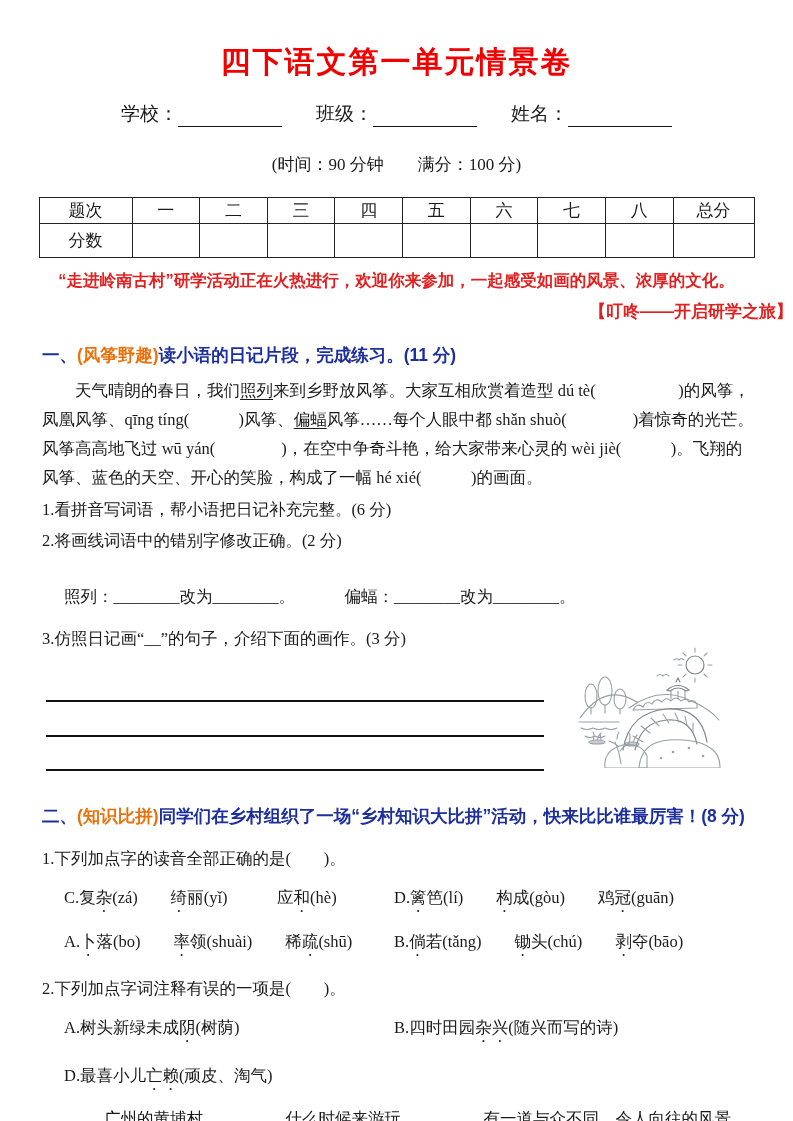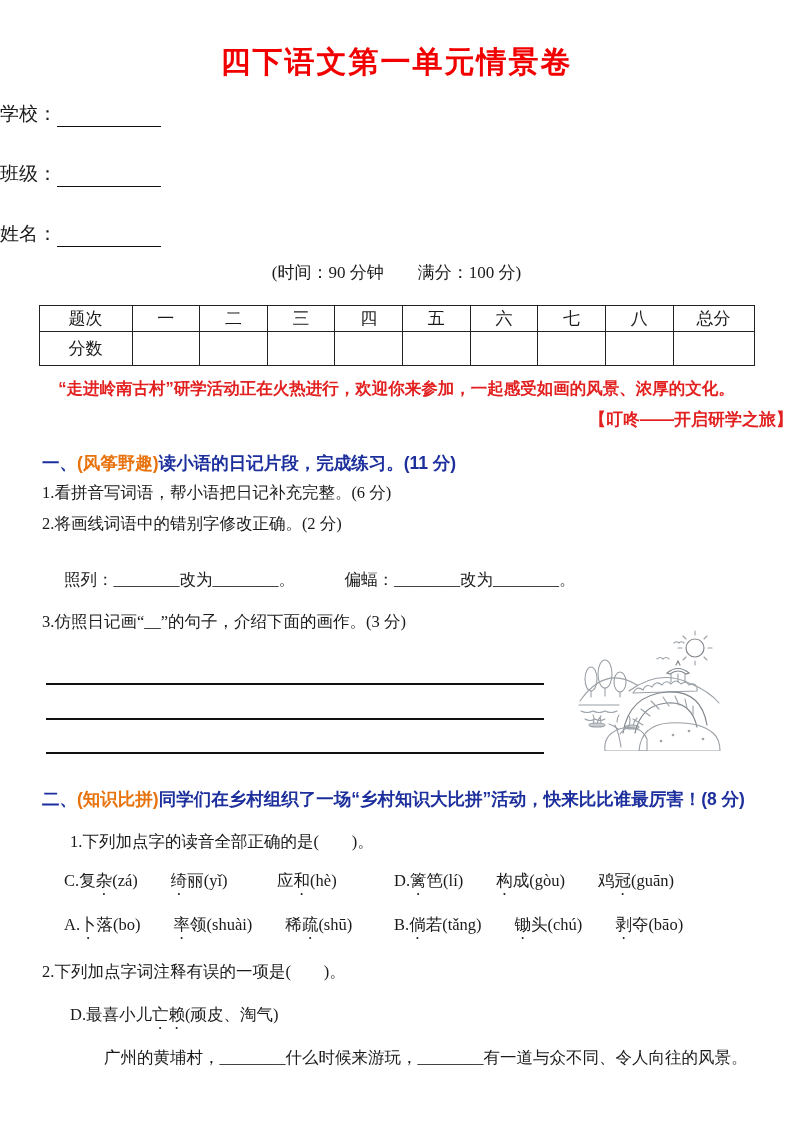--- a/index.html
+++ b/index.html
@@ -3,24 +3,24 @@
 <meta charset="utf-8">
 <style>
   :root{
     --title-red:#f20000; --intro-red:#e32020; --heading-blue:#1c2f9c; --tag-orange:#e8720c;
   }
   html,body{margin:0;padding:0;background:#ffffff;}
   body{width:793px;height:1121px;font-family:"Liberation Serif","DejaVu Serif",serif;color:#1a1a1a;}
   .page{position:relative;width:793px;height:1121px;overflow:hidden;background:#fff;}
   .title{margin-top:42px;text-align:center;color:var(--title-red,#f20000);
          font-family:"Liberation Sans","DejaVu Sans",sans-serif;font-weight:bold;font-size:30px;letter-spacing:2px;}
-  .meta-row{display:flex;justify-content:center;gap:34px;margin-top:18px;font-size:19px;flex-direction:column;}
+  .meta-row{display:flex;justify-content:center;gap:34px;margin-top:18px;font-size:19px;}
   .meta-item{display:inline-flex;align-items:flex-end;}
   .blank{display:inline-block;width:104px;height:22px;border-bottom:1.7px solid #111;}
-  .time-row{text-align:center;font-size:17px;margin-top:14px;}
+  .time-row{text-align:center;font-size:17px;margin-top:26px;}
   table.score-table{width:716px;margin:21px auto 0 auto;border-collapse:collapse;font-size:17px;table-layout:fixed;}
   table.score-table td{border:1.7px solid #222;text-align:center;padding:0;}
   table.score-table tr.r1 td{height:25px;}
   table.score-table tr.r2 td{height:33px;}
   table.score-table td.c0{width:92px;}
   table.score-table td.c9{width:80px;}
   .intro1{margin-top:12px;text-align:center;color:var(--intro-red,#e32020);font-weight:bold;font-size:16.5px;
           font-family:"Liberation Sans","DejaVu Sans",sans-serif;}
   .intro2{margin-top:8px;text-align:right;color:var(--intro-red,#e32020);font-weight:bold;font-size:17px;
           font-family:Liberation Sans, sans-serif;}
@@ -35,21 +35,21 @@
   .qline{margin-top:5px;font-size:16.5px;line-height:26px;}
   .blanks{margin-top:32px;margin-left:22px;font-size:16.5px;}
   .q3line{margin-top:20px;font-size:16.5px;}
   .ans-area{position:relative;height:128px;margin-top:6px;}
   .ans-line{position:absolute;left:4px;width:498px;border-bottom:2px solid #111;height:0;}
   .sketch{position:absolute;right:32px;top:-12px;width:146px;height:124px;}
   .optrow{display:flex;margin-top:14px;margin-left:22px;font-size:16.5px;line-height:24px;}
   .optrow>span:first-child{width:330px;flex:none;}
   .sentence{margin-top:14px;margin-left:62px;font-size:16.5px;}
   .mt16{margin-top:16px;}
-  .mt18{margin-top:18px;margin-left:28px;}
+  .mt18{margin-top:18px;}
   svg .ln{stroke:#9aa0a6;fill:none;stroke-width:1.1;stroke-linecap:round;}
   svg .lnd{stroke:#82878d;fill:none;stroke-width:1.2;stroke-linecap:round;}
 </style>
 </head>
 <body>
 
 <div class="page">
 
   <div class="title">四下语文第一单元情景卷</div>
 
@@ -101,20 +101,21 @@
 
   <div class="intro1">“走进岭南古村”研学活动正在火热进行，欢迎你来参加，一起感受如画的风景、浓厚的文化。</div>
   <div class="intro2">【叮咚——开启研学之旅】</div>
 
   <div class="content">
 
     <div class="sec-head">
       <span>一、</span><span class="sec-tag">(风筝野趣)</span><span>读小语的日记片段，完成练习。(11 分)</span>
     </div>
 
+    <div class="para"><span>天气晴朗的春日，我们</span><span class="seg-u">照列</span><span>来到乡野放风筝。大家互相欣赏着造型 dú tè(　　　　　)的风筝，凤凰风筝、qīng tíng(　　　)风筝、</span><span class="seg-u">偏蝠</span><span>风筝……每个人眼中都 shǎn shuò(　　　　)着惊奇的光芒。风筝高高地飞过 wū yán(　　　　)，在空中争奇斗艳，给大家带来心灵的 wèi jiè(　　　)。飞翔的风筝、蓝色的天空、开心的笑脸，构成了一幅 hé xié(　　　)的画面。</span></div>
 
     <div class="qline">1.看拼音写词语，帮小语把日记补充完整。(6 分)</div>
     <div class="qline">2.将画线词语中的错别字修改正确。(2 分)</div>
     <div class="blanks">照列：________改为________。　　　偏蝠：________改为________。</div>
     <div class="q3line">3.仿照日记画“__”的句子，介绍下面的画作。(3 分)</div>
 
     <div class="ans-area">
       <div class="ans-line" style="top:44px"></div>
       <div class="ans-line" style="top:79px"></div>
       <div class="ans-line" style="top:113px"></div>
@@ -201,20 +202,24 @@
     <div class="optrow">
       <span><span>C.复</span><span class="seg-d">杂</span><span>(zá)　　</span><span class="seg-d">绮</span><span>丽(yǐ)　　　应</span><span class="seg-d">和</span><span>(hè)</span></span>
       <span><span>D.</span><span class="seg-d">篱</span><span>笆(lí)　　</span><span class="seg-d">构</span><span>成(gòu)　　鸡</span><span class="seg-d">冠</span><span>(guān)</span></span>
     </div>
     <div class="optrow">
       <span><span>A.</span><span class="seg-d">卜</span><span>落(bo)　　</span><span class="seg-d">率</span><span>领(shuài)　　稀</span><span class="seg-d">疏</span><span>(shū)</span></span>
       <span><span>B.</span><span class="seg-d">倘</span><span>若(tǎng)　　</span><span class="seg-d">锄</span><span>头(chú)　　</span><span class="seg-d">剥</span><span>夺(bāo)</span></span>
     </div>
 
     <div class="qline mt16">2.下列加点字词注释有误的一项是(　　)。</div>
+    <div class="optrow">
+      <span><span>A.树头新绿未成</span><span class="seg-d">阴</span><span>(树荫)</span></span>
+      <span><span>B.四时田园</span><span class="seg-d">杂兴</span><span>(随兴而写的诗)</span></span>
+    </div>
     <div class="optrow mt18">
       <span><span>D.最喜小儿</span><span class="seg-d">亡赖</span><span>(顽皮、淘气)</span></span>
     </div>
 
     <div class="sentence">广州的黄埔村，________什么时候来游玩，________有一道与众不同、令人向往的风景。</div>
 
   </div>
 </div>
 
 </body></html>

